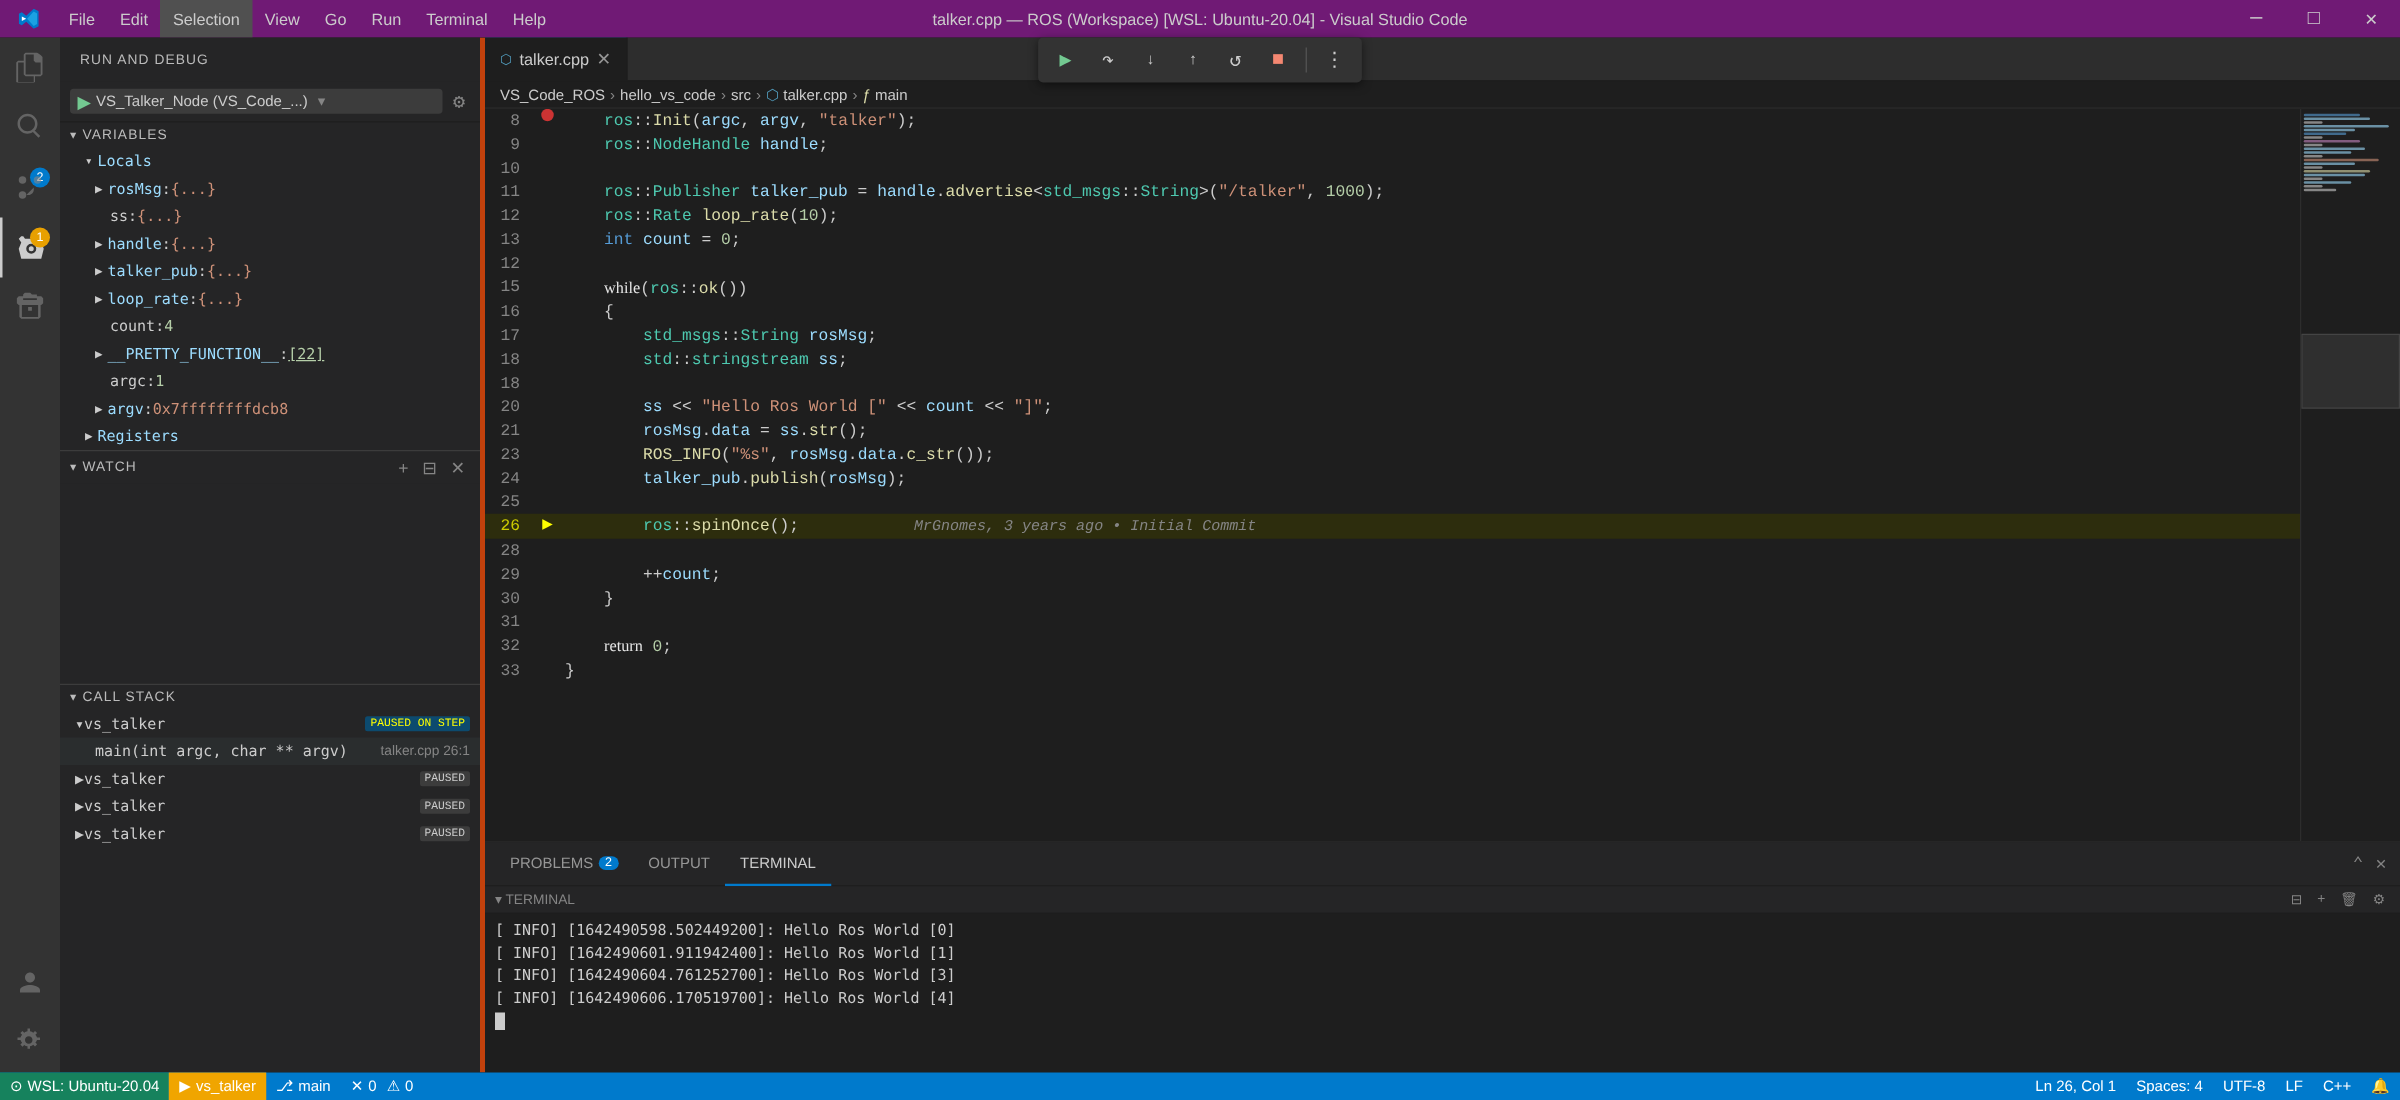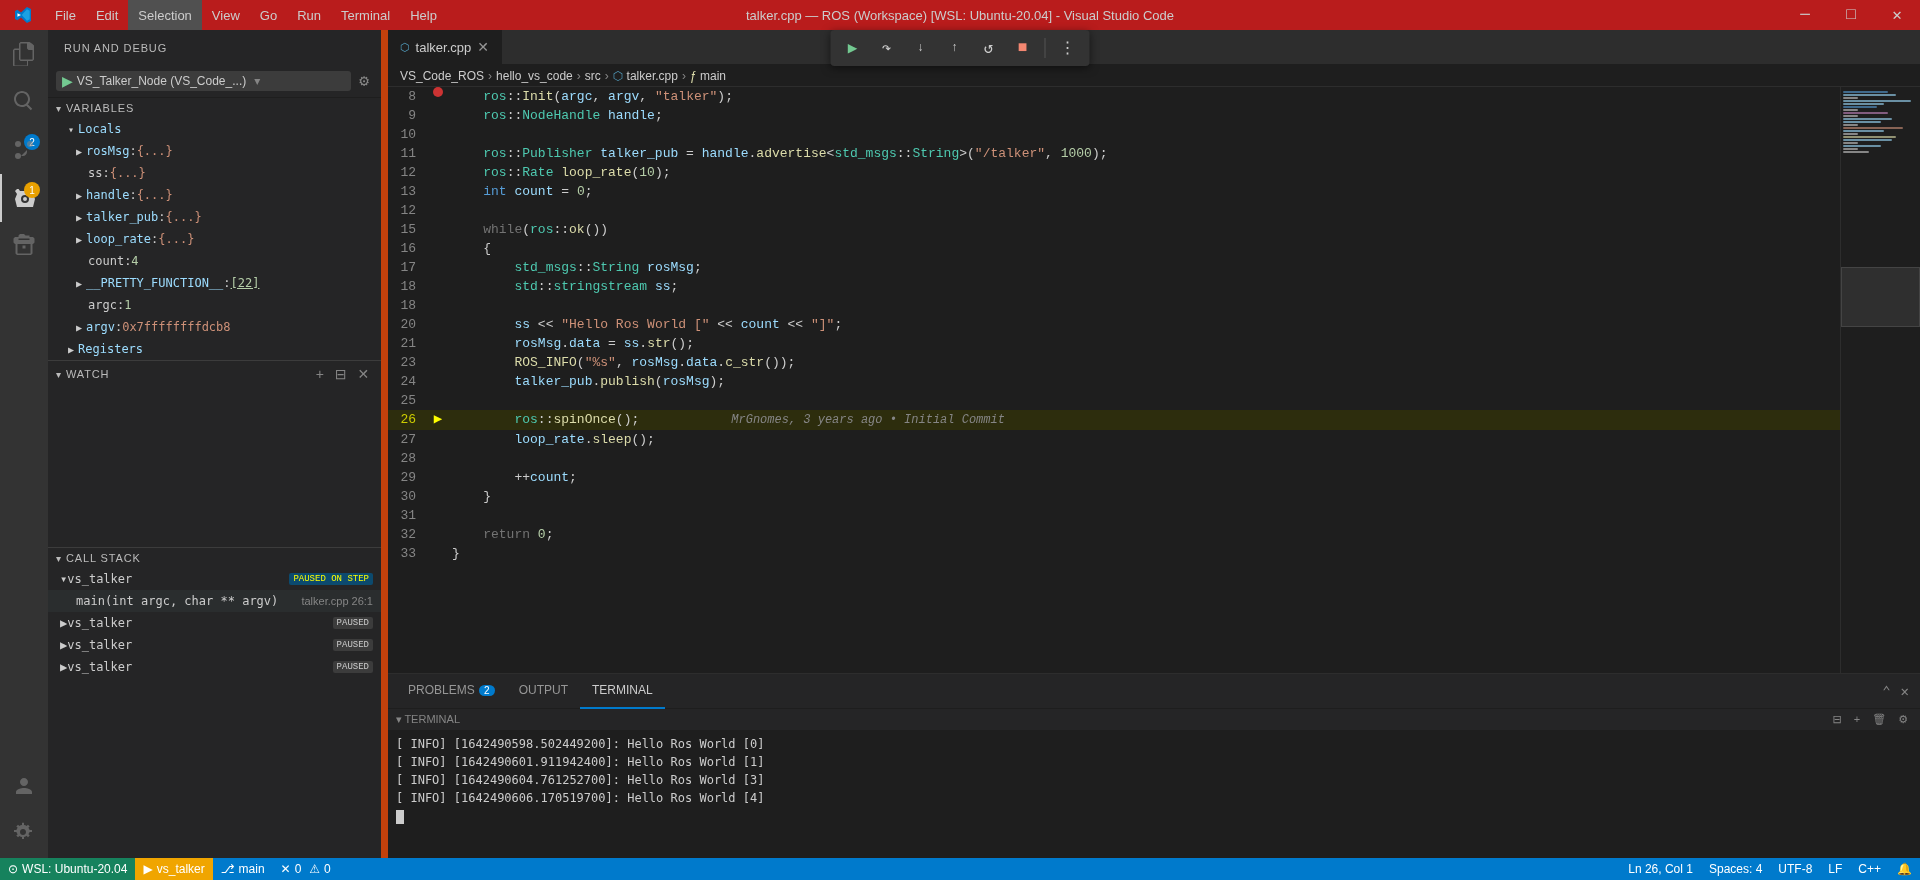--- a/index.html
+++ b/index.html
@@ -11,21 +11,21 @@
       height: 880px;
       overflow: hidden;
       font-size: 12px;
       display: flex;
       flex-direction: column;
     }
 
     
     #title-bar {
       height: 30px;
-      background: #b91c1c;
+      background: #701a75;
       display: flex;
       align-items: center;
       justify-content: space-between;
       flex-shrink: 0;
       user-select: none;
     }
     #title-bar-left {
       display: flex;
       align-items: center;
       gap: 0;
@@ -118,21 +118,21 @@
       align-items: center;
     }
 
     
     #side-panel {
       width: 340px;
       background: #252526;
       display: flex;
       flex-direction: column;
       flex-shrink: 0;
-      border-right: 7px solid #c2410c;
+      border-right: 4px solid #c2410c;
       overflow: hidden;
     }
 
     
     #debug-header {
       height: 35px;
       background: #252526;
       display: flex;
       align-items: center;
       padding: 0 16px;
@@ -382,21 +382,21 @@
     .line-content {
       flex: 1;
       font-size: 13px;
       line-height: 19px;
       white-space: pre;
       padding-left: 4px;
     }
 
     
     .kw { color: #569cd6; }
-    .kw2 { color: #737373; }
+    .kw2 { color: #e5e5e5; font-family: Liberation Serif, serif; }
     .type { color: #4ec9b0; }
     .str { color: #ce9178; }
     .num { color: #b5cea8; }
     .func { color: #dcdcaa; }
     .var { color: #9cdcfe; }
     .op { color: #cccccc; }
     .ns { color: #4ec9b0; }
     .macro { color: #dcdcaa; }
     .punct { color: #cccccc; }
 
@@ -947,25 +947,20 @@
         </div>
 
         <div class="code-line current-line">
           <div class="line-num" style="color:#cccc00;">26</div>
           <div class="line-gutter">
             <span class="debug-arrow">▶</span>
           </div>
           <div class="line-content">        <span class="ns">ros</span><span class="punct">::</span><span class="func">spinOnce</span><span class="punct">();</span><span class="git-inline">          MrGnomes, 3 years ago • Initial Commit</span></div>
         </div>
 
-        <div class="code-line">
-          <div class="line-num">27</div>
-          <div class="line-gutter"></div>
-          <div class="line-content">        <span class="var">loop_rate</span><span class="punct">.</span><span class="func">sleep</span><span class="punct">();</span></div>
-        </div>
 
         <div class="code-line">
           <div class="line-num">28</div>
           <div class="line-gutter"></div>
           <div class="line-content"> </div>
         </div>
 
         <div class="code-line">
           <div class="line-num">29</div>
           <div class="line-gutter"></div>

